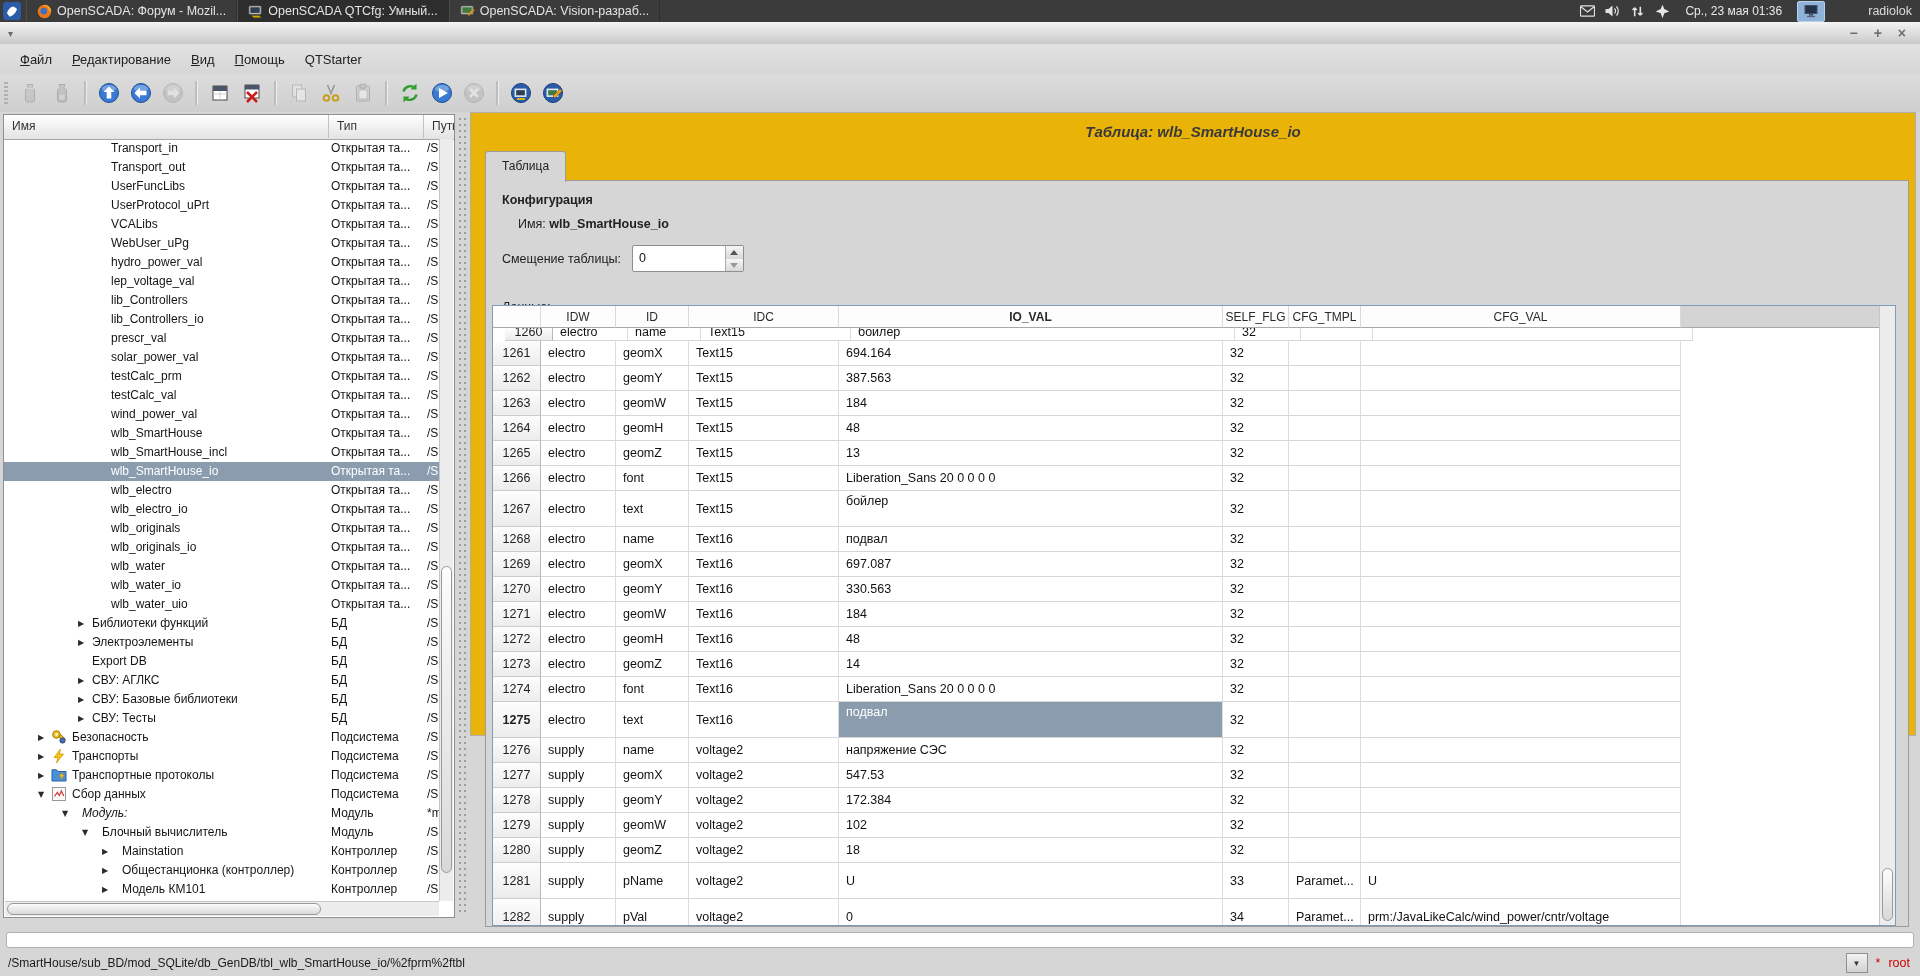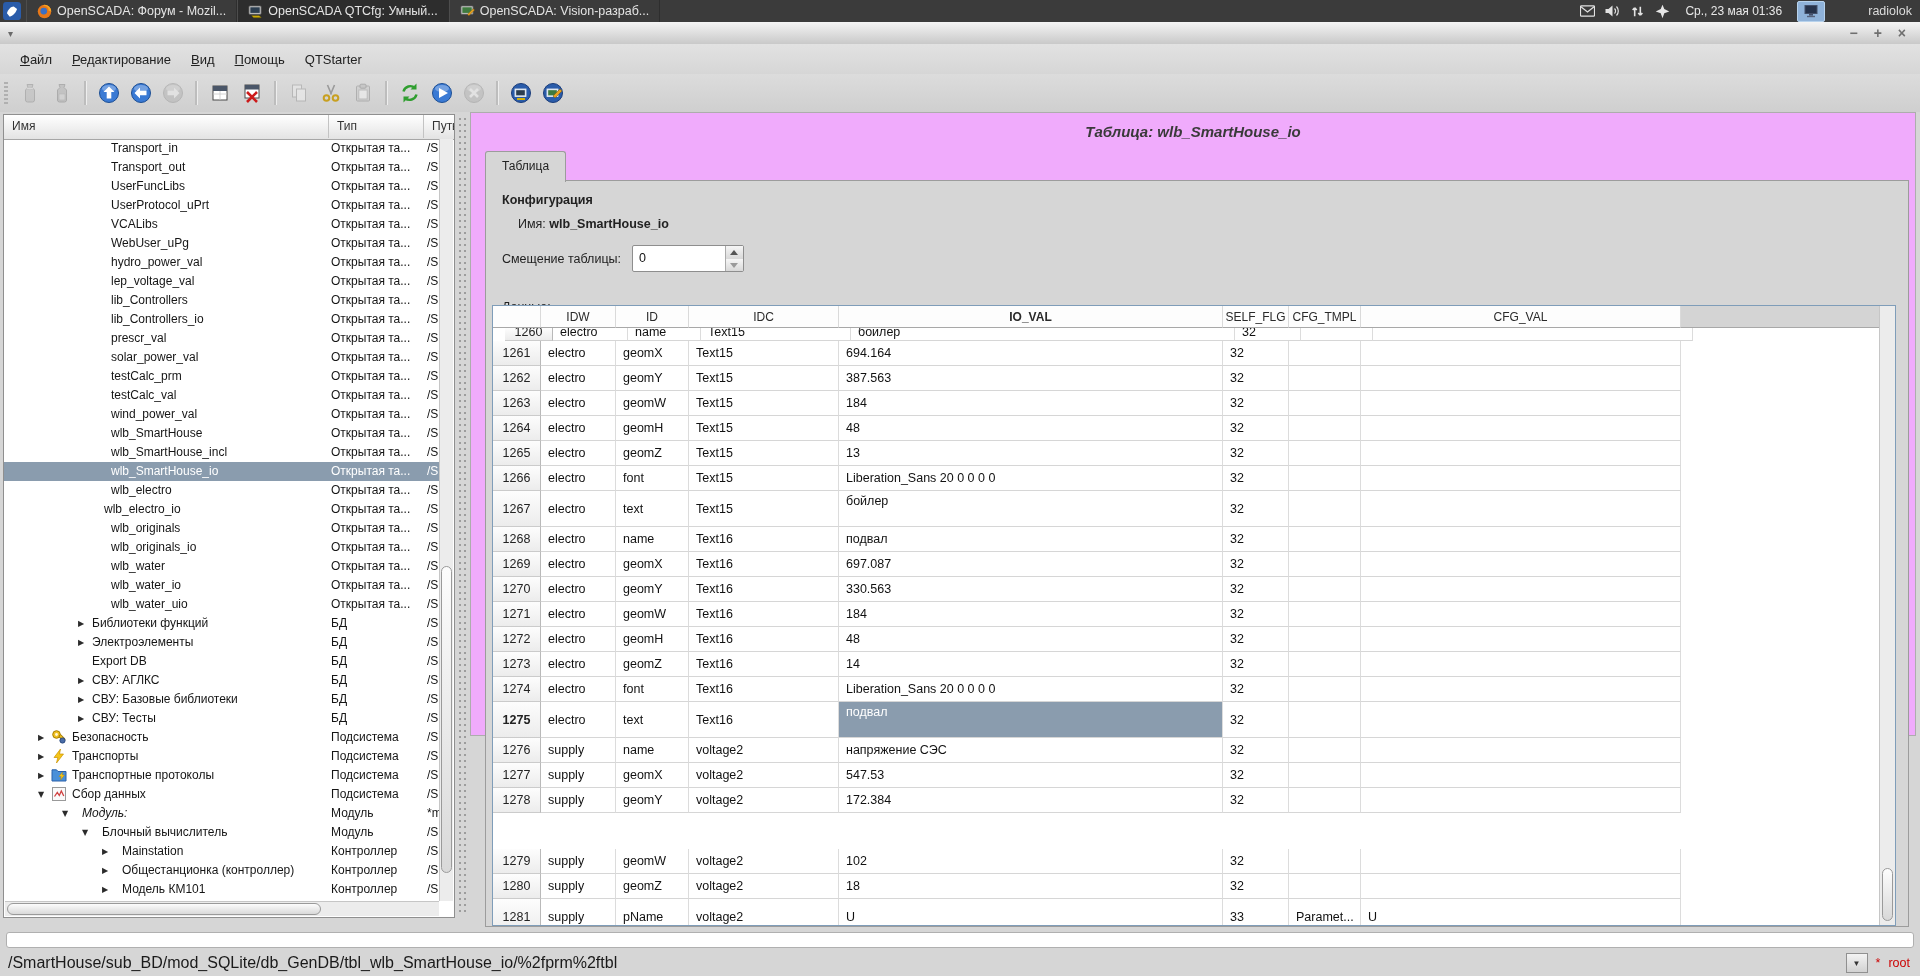--- a/index.html
+++ b/index.html
@@ -73,21 +73,21 @@
   .tree-hsb .thumb{position:absolute;top:1px;bottom:1px;left:2px;width:72%;
                    background:linear-gradient(#fcfcfc,#d9d9d9);border:1px solid #9a9a9a;border-radius:6px;}
 
   .splitter{position:absolute;left:456px;top:2px;width:13px;height:804px;}
   .splitter::before,.splitter::after{content:"";position:absolute;top:4px;bottom:4px;width:2px;
       background:repeating-linear-gradient(to bottom,#9d9d9d 0 2px,transparent 2px 6px);}
   .splitter::before{left:3px;}
   .splitter::after{left:8px;}
 
   
-  .right-panel{position:absolute;left:470px;top:0;width:1446px;height:624px;background:#f0abfc;
+  .right-panel{position:absolute;left:470px;top:0;width:1446px;height:624px;background:#eab308;
                border:1px solid #adadad;box-sizing:border-box;}
   .panel-title{position:absolute;left:0;top:10px;width:100%;text-align:center;
                font-size:15px;font-weight:bold;font-style:italic;color:#3a3a3a;}
   .tab{position:absolute;left:14px;top:38px;height:30px;padding:0 16px;line-height:28px;
        background:#d6d6d6;border:1px solid #9c9c9c;border-bottom:none;border-radius:3px 3px 0 0;z-index:2;color:#222;}
   .tab-pane{position:absolute;left:14px;top:67px;width:1424px;height:747px;
             border:1px solid #9c9c9c;background:#d6d6d6;box-sizing:border-box;}
   .grp-title{position:absolute;left:16px;top:12px;font-weight:bold;font-size:12.5px;color:#222;}
   .name-row{position:absolute;left:32px;top:36px;font-size:12.5px;color:#222;}
   .name-row .bold{font-weight:bold;}
@@ -123,21 +123,21 @@
   .drow.vt .cell-io{align-items:flex-start;padding-top:3px;}
   .selcell{background:#8a9cae;color:#fff;}
   .dt-vsb{position:absolute;right:0;top:0;width:16px;height:100%;background:#ececec;border-left:1px solid #c6c6c6;box-sizing:border-box;}
   .dt-vsb .thumb{position:absolute;left:2px;right:2px;top:562px;height:53px;
                  background:linear-gradient(#fdfdfd,#d8d8d8);border:1px solid #9a9a9a;border-radius:6px;box-sizing:border-box;}
 
   
   .status-strip{position:absolute;left:6px;top:820px;width:1908px;height:16px;background:#fff;
                 border:1px solid #b0b0b0;border-radius:3px;box-sizing:border-box;}
   .statusbar{position:absolute;left:0;top:838px;width:1920px;height:26px;display:flex;align-items:center;}
-  .sb-path{margin-left:8px;font-size:16px;color:#1a1a1a;}
+  .sb-path{margin-left:8px;font-size:12px;color:#1a1a1a;}
   .sb-right{margin-left:auto;margin-right:10px;display:flex;align-items:center;gap:8px;}
   .sb-combo{width:20px;height:18px;background:linear-gradient(#f3f3f3,#d2d2d2);border:1px solid #909090;
             display:flex;align-items:center;justify-content:center;font-size:8px;color:#333;}
   .sb-mod,.sb-user{color:#cc0000;font-size:12.5px;}
   .sb-user{font-weight:normal;}
 </style>
 </head>
 <body>
 
 <div class="taskbar">
@@ -474,21 +474,21 @@
           <span class="t-label" style="left: 107px;">wlb_SmartHouse_io</span>
           <span class="t-type">Открытая та...</span>
           <span class="t-path">/Sm</span>
         </div>
         <div class="trow">
           <span class="t-label" style="left: 107px;">wlb_electro</span>
           <span class="t-type">Открытая та...</span>
           <span class="t-path">/Sm</span>
         </div>
         <div class="trow">
-          <span class="t-label" style="left: 100px; text-align: center;">wlb_electro_io</span>
+          <span class="t-label" style="left: 107px; text-align: center;">wlb_electro_io</span>
           <span class="t-type">Открытая та...</span>
           <span class="t-path">/Sm</span>
         </div>
         <div class="trow">
           <span class="t-label" style="left: 107px;">wlb_originals</span>
           <span class="t-type">Открытая та...</span>
           <span class="t-path">/Sm</span>
         </div>
         <div class="trow">
           <span class="t-label" style="left: 107px;">wlb_originals_io</span>
@@ -869,21 +869,21 @@
               <div class="cell rowhdr" style="width: 48px;">1278</div>
               <div class="cell" style="width: 75px;">supply</div>
               <div class="cell" style="width: 73px;">geomY</div>
               <div class="cell" style="width: 150px;">voltage2</div>
               <div class="cell cell-io" style="width: 384px;">172.384</div>
               <div class="cell" style="width: 66px;">32</div>
               <div class="cell" style="width: 72px;"></div>
               <div class="cell" style="width: 320px;"></div>
               <div class="cell cfiller"></div>
             </div>
-            <div class="drow " style="height: 25px; margin-top: 36px;">
+            <div class="drow " style="height: 25px;">
               <div class="cell rowhdr" style="width: 48px;">1279</div>
               <div class="cell" style="width: 75px;">supply</div>
               <div class="cell" style="width: 73px;">geomW</div>
               <div class="cell" style="width: 150px;">voltage2</div>
               <div class="cell cell-io" style="width: 384px;">102</div>
               <div class="cell" style="width: 66px;">32</div>
               <div class="cell" style="width: 72px;"></div>
               <div class="cell" style="width: 320px;"></div>
               <div class="cell cfiller"></div>
             </div>

